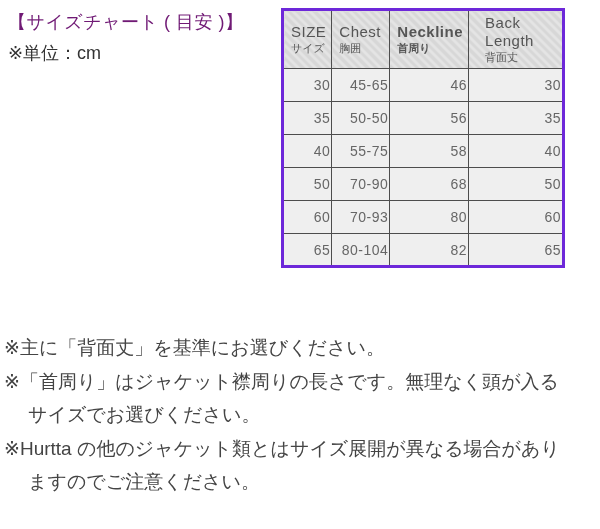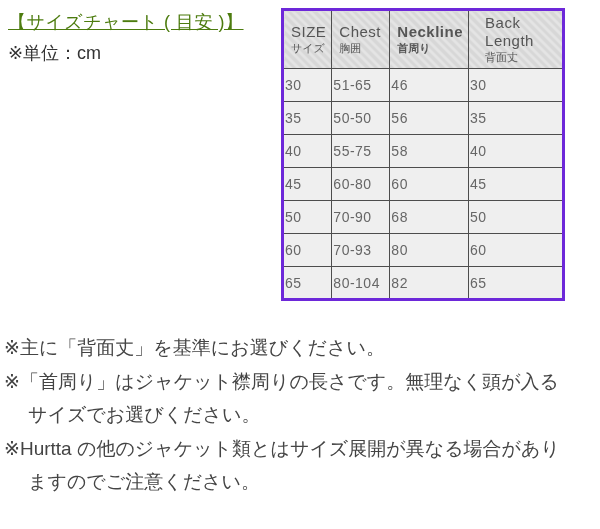--- a/index.html
+++ b/index.html
@@ -18,22 +18,21 @@
   
   .title-block {
     position: absolute;
     left: 8px;
     top: 10px;
     color: #333333;
   }
   .chart-title {
     font-size: 18px;
     letter-spacing: 0.5px;
-    color: #4d7c0f;
-    text-decoration: underline;
+    color: #701a75;
   }
   .unit-note {
     font-size: 18px;
     color: #333333;
     margin-top: 7px;
   }
 
   
   table.size-table {
     position: absolute;
@@ -64,21 +63,21 @@
     line-height: 18px;
   }
   .size-table th .ja {
     display: block;
     font-size: 11px;
     color: #555555;
     line-height: 14px;
   }
   .size-table td {
     background: #efefef;
-    text-align: left;
+    text-align: right;
     vertical-align: middle;
     font-size: 14px;
     color: #666666;
     height: 33px;
     letter-spacing: 0.5px;
   }
 
   
   .notes {
     position: absolute;
@@ -121,41 +120,35 @@
         </th>
         <th style="width: 95px; padding-left: 16px;">
           <span class="en">Back Length</span>
           <span class="ja">背面丈</span>
         </th>
       </tr>
   </thead>
   <tbody>
       <tr>
         <td>30</td>
-        <td>51-65</td>
+        <td>45-65</td>
         <td>46</td>
         <td>30</td>
       </tr>
       <tr>
         <td>35</td>
         <td>50-50</td>
         <td>56</td>
         <td>35</td>
       </tr>
       <tr>
         <td>40</td>
         <td>55-75</td>
         <td>58</td>
         <td>40</td>
-      </tr>
-      <tr>
-        <td>45</td>
-        <td>60-80</td>
-        <td>60</td>
-        <td>45</td>
       </tr>
       <tr>
         <td>50</td>
         <td>70-90</td>
         <td>68</td>
         <td>50</td>
       </tr>
       <tr>
         <td>60</td>
         <td>70-93</td>

